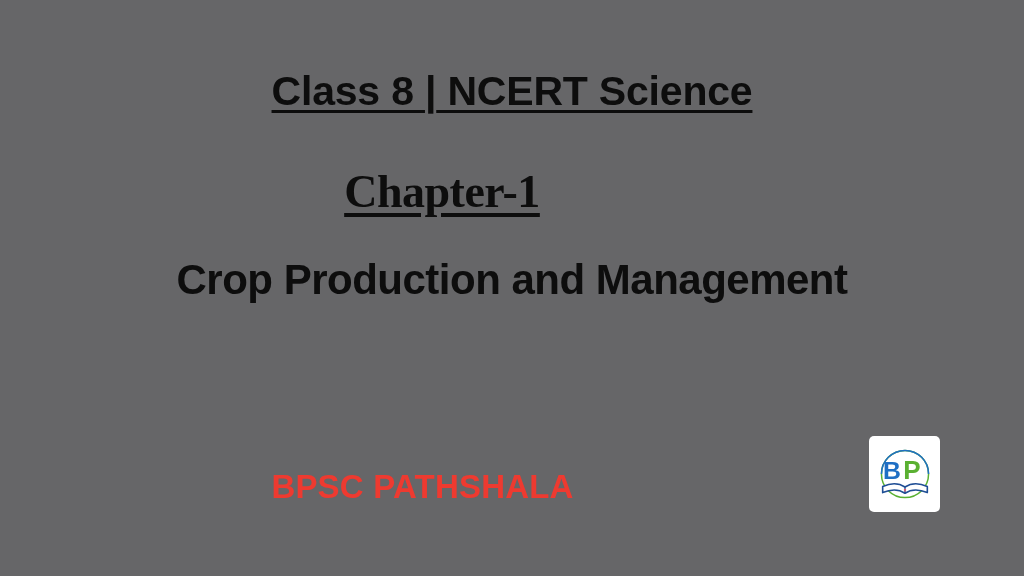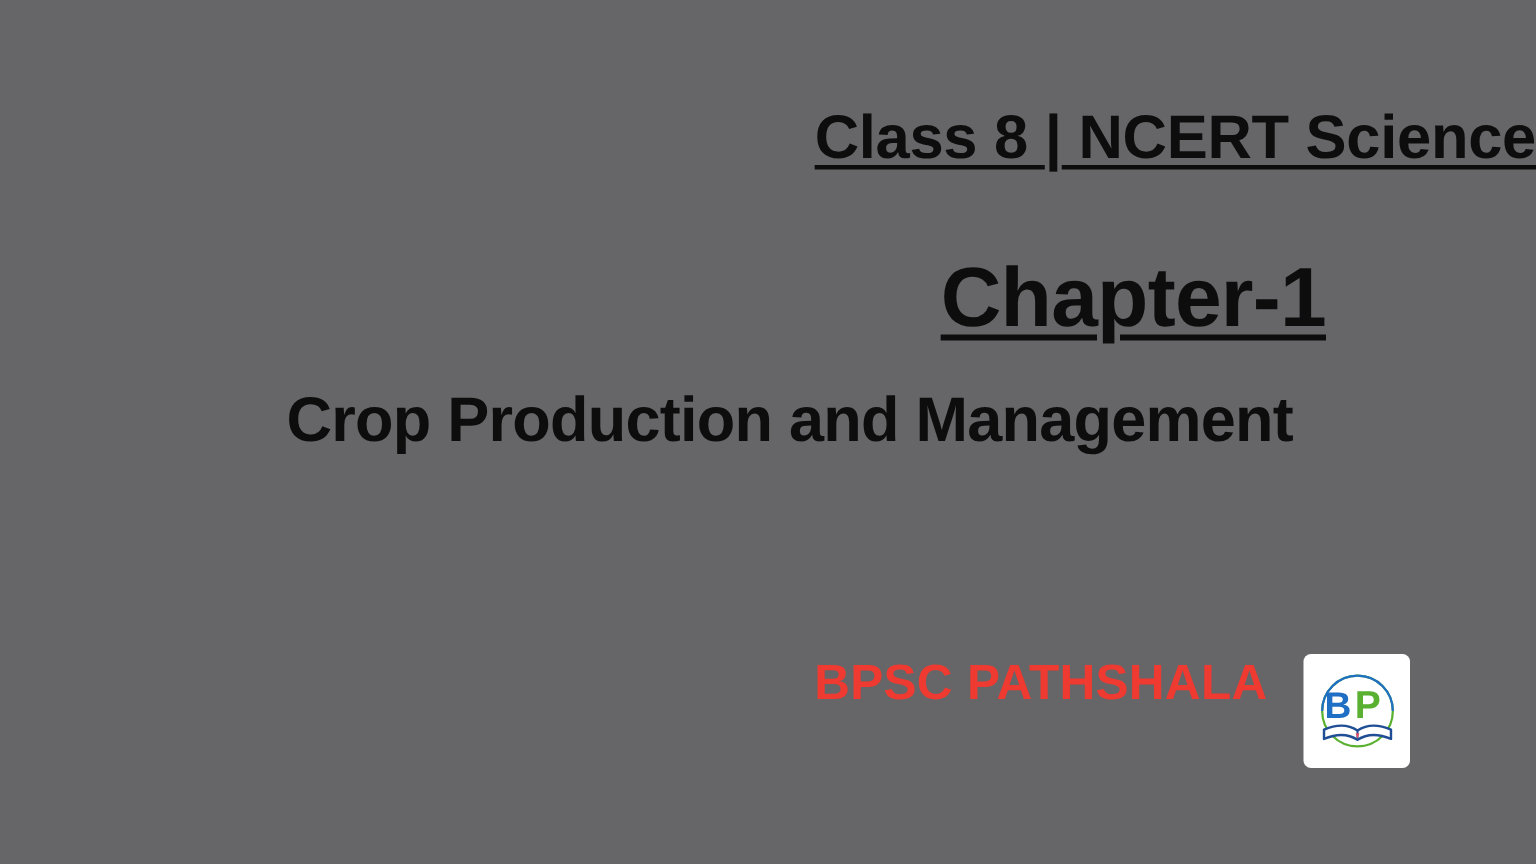--- a/index.html
+++ b/index.html
@@ -23,21 +23,21 @@
     box-sizing: border-box;
   }
 
   
   .text-stack {
     position: absolute;
     left: 0;
     top: 0;
     width: 1024px;
     height: 576px;
-    text-align: right;
+    text-align: center;
   }
 
   
   .line-course {
     position: absolute;
     left: 0;
     top: 68px;
     width: 1024px;
     font-size: 41px;
     font-weight: bold;
@@ -54,25 +54,26 @@
   .line-course .seg-plain {
     text-decoration: none;
   }
 
   
   .line-chapter {
     position: absolute;
     left: 0;
     top: 166px;
     width: 884px;
-    font-size: 56px;
+    font-size: 46px;
     font-weight: bold;
     color: #0d0d0d;
     line-height: 1.15;
     letter-spacing: -0.5px;
+    font-family: Liberation Serif, serif;
   }
   .line-chapter .chapter-text {
     text-decoration: underline;
     text-decoration-thickness: 4px;
     text-underline-offset: 6px;
   }
 
   
   .line-topic {
     position: absolute;
@@ -83,21 +84,21 @@
     font-weight: bold;
     color: #0d0d0d;
     line-height: 1.15;
     letter-spacing: -0.5px;
   }
 
   
   .line-brand {
     position: absolute;
     left: 0;
-    top: 436px;
+    top: 468px;
     width: 845px;
     font-size: 33px;
     font-weight: bold;
     color: #ee3a30;
     letter-spacing: 0.2px;
     line-height: 1.15;
   }
 
   
   .logo-card {

